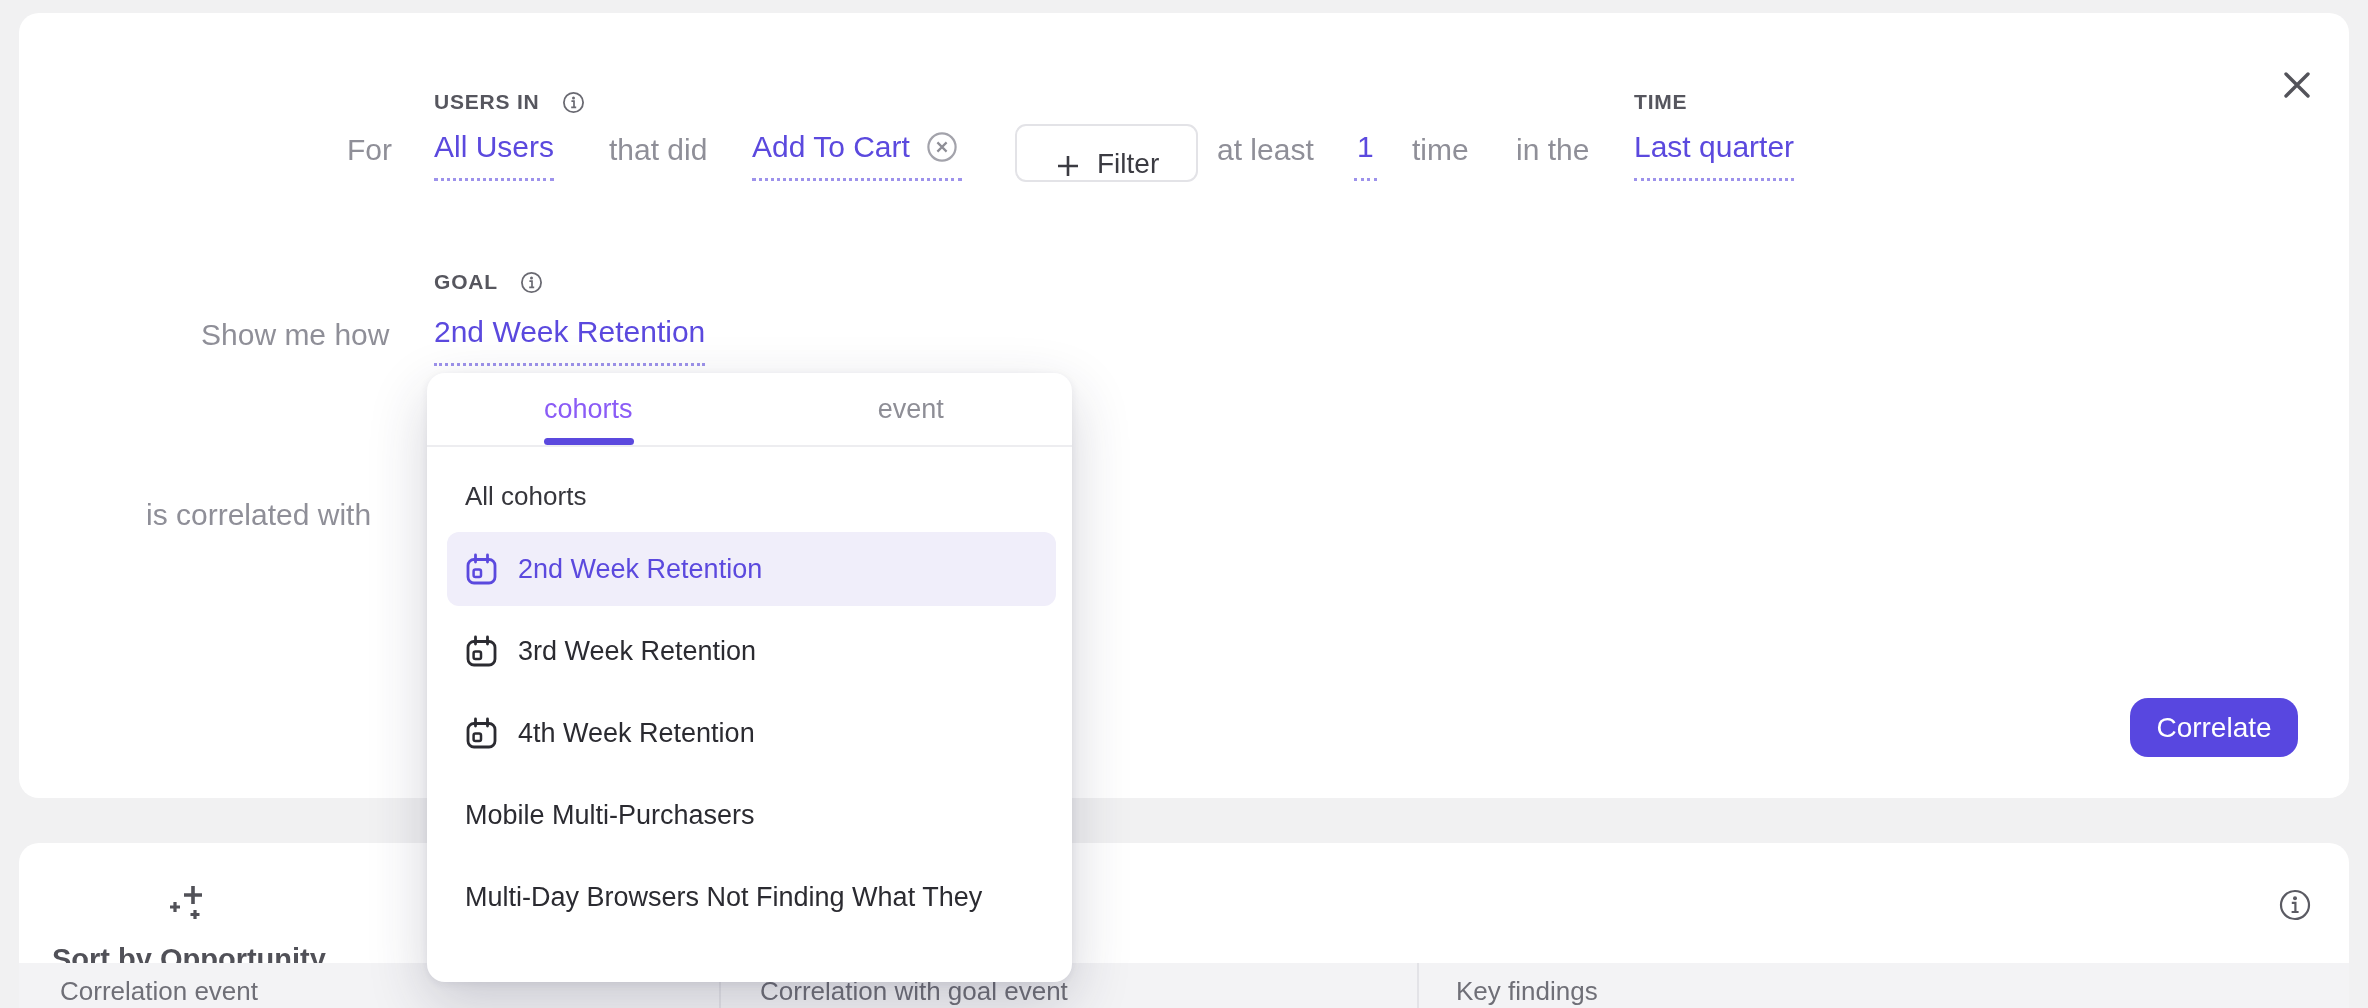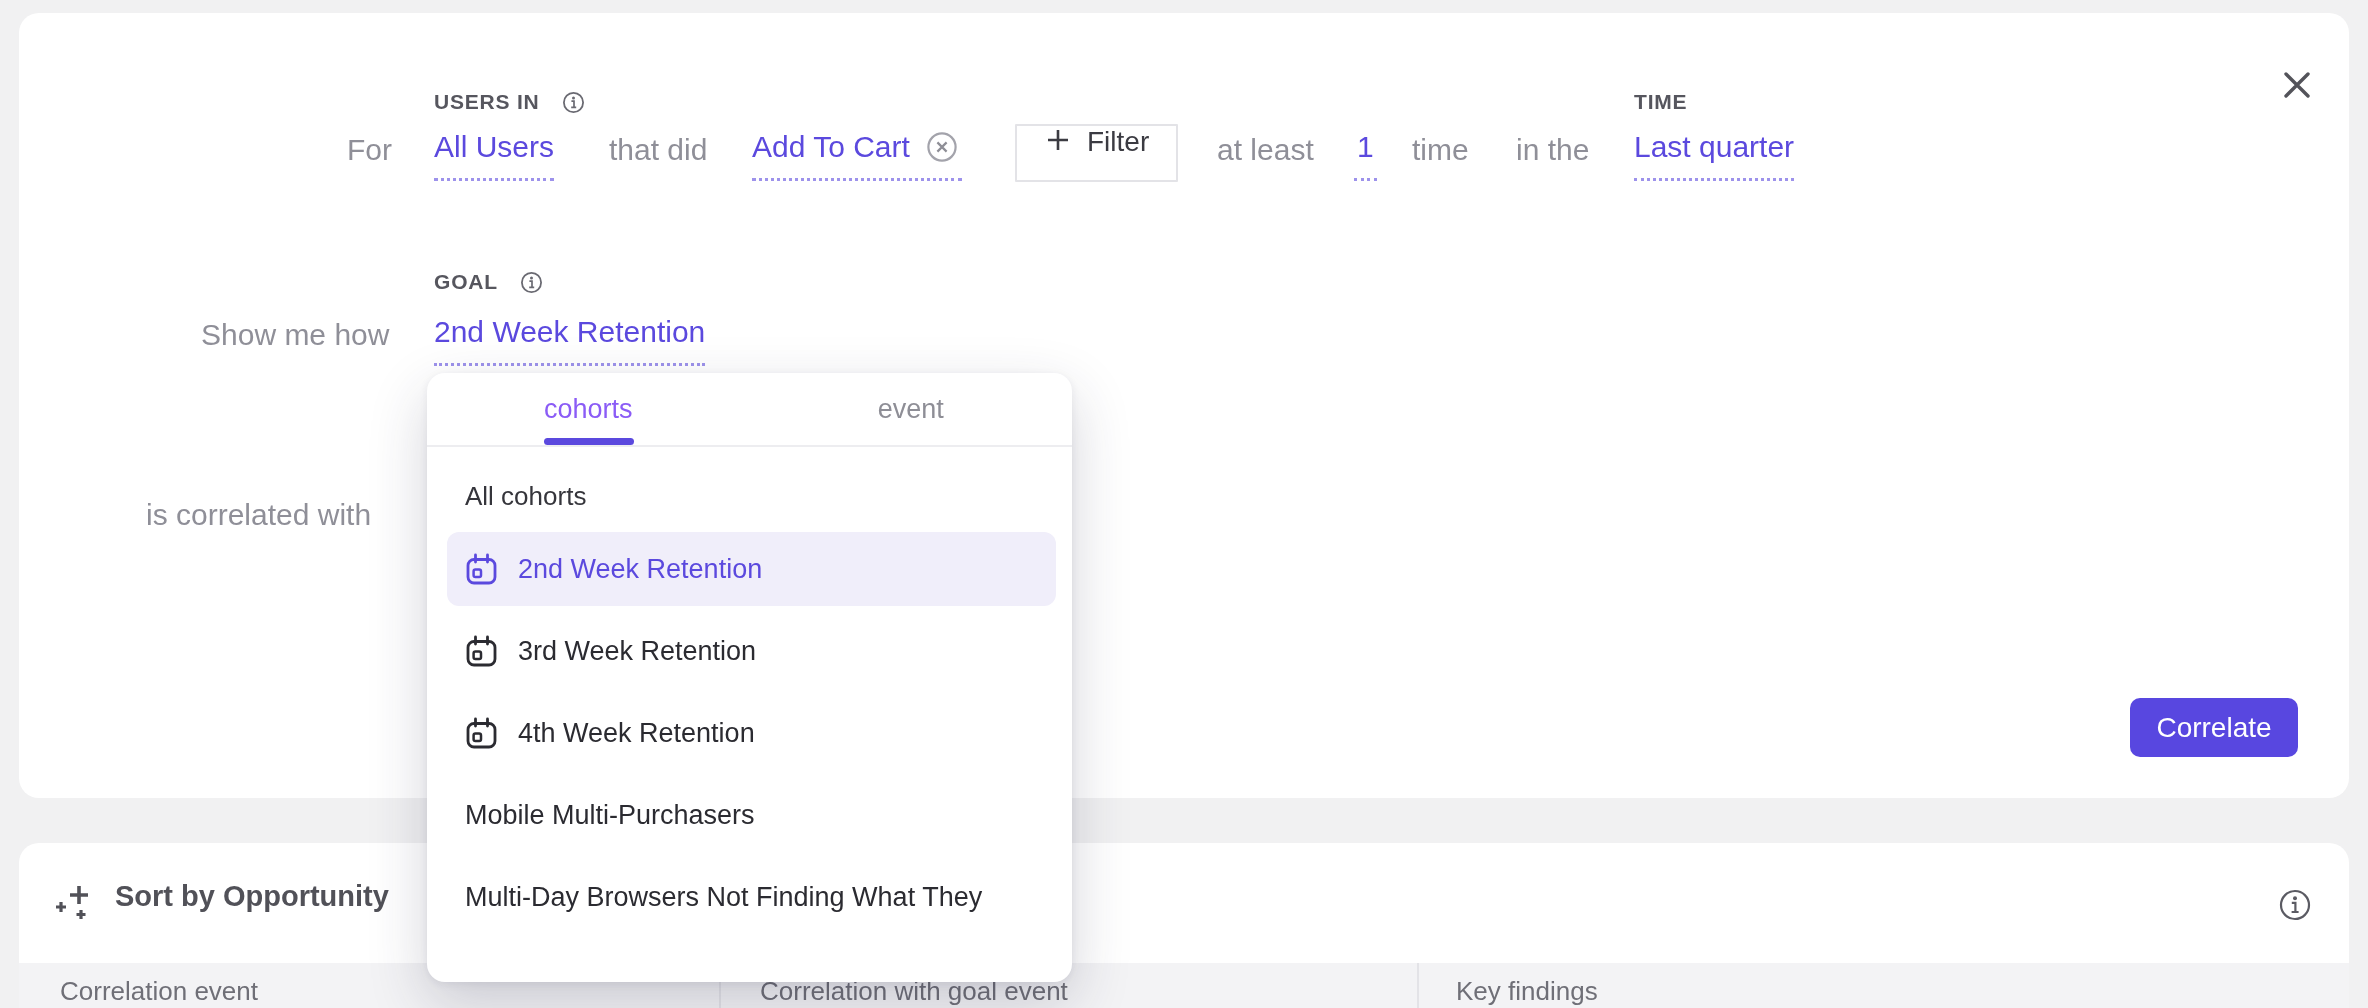--- a/index.html
+++ b/index.html
@@ -27,27 +27,27 @@
     white-space: nowrap; z-index: 2;
   }
   .chip {
     position: absolute; display: inline-flex; align-items: center; gap: 12px;
     font-size: 30px; font-weight: 500; color: #5b49de; white-space: nowrap;
     padding-bottom: 14px; border-bottom: 3px dotted rgba(92, 74, 222, 0.6);
     cursor: pointer; z-index: 2;
   }
   .filter-btn {
     position: absolute; left: 1015px; top: 124px; height: 58px;
-    display: inline-flex; align-items: flex-start; gap: 15px; padding: 0 27px;
-    background: #fff; border: 2px solid #e3e3e7; border-radius: 1px;
+    display: inline-flex; align-items: flex-end; gap: 15px; padding: 0 37px;
+    background: #fff; border: 2px solid #e3e3e7; border-radius: 11px;
     font-size: 28px; font-weight: 500; color: #3b3b42; cursor: pointer; z-index: 2;
   }
   .correlate-btn {
     position: absolute; left: 2130px; top: 698px; width: 168px; height: 59px;
-    background: #5847e0; border: none; border-radius: 10px;
+    background: #5847e0; border: none; border-radius: 18px;
     font-family: inherit; font-size: 28px; font-weight: 500; color: #ffffff;
     cursor: pointer; z-index: 2;
   }
   .close-btn {
     position: absolute; left: 2252px; top: 46px; width: 52px; height: 52px;
     display: flex; align-items: center; justify-content: center;
     background: transparent; border: none; cursor: pointer; z-index: 2;
   }
 
   
@@ -78,22 +78,22 @@
     display: flex; align-items: center; height: 74px; margin-bottom: 8px;
     padding-left: 18px; gap: 20px; border-radius: 12px;
     font-size: 27px; font-weight: 500; color: #2b2b31; cursor: pointer;
   }
   .dd-item .cal { color: #2b2b31; flex: 0 0 auto; display: flex; }
   .dd-item.selected { background: #f0eefa; color: #5b49de; }
   .dd-item.selected .cal { color: #5b49de; }
 
   
   .sort-control {
-    position: absolute; left: 33px; top: 37px; display: flex; align-items: flex-start;
-    gap: 17px; color: #515158; cursor: pointer;
+    position: absolute; left: 33px; top: 37px; display: flex; align-items: center;
+    gap: 17px; color: #515158; cursor: pointer; flex-direction: column;
   }
   .sort-control .label { font-size: 29px; font-weight: 700; }
   .info-btn-right {
     position: absolute; left: 2253px; top: 39px; width: 46px; height: 46px;
     display: flex; align-items: center; justify-content: center;
     background: transparent; border: none; cursor: pointer; color: #5b5b63;
   }
   .table-head {
     position: absolute; left: 0; top: 120px; width: 2330px; height: 45px;
     background: #f3f3f5;

